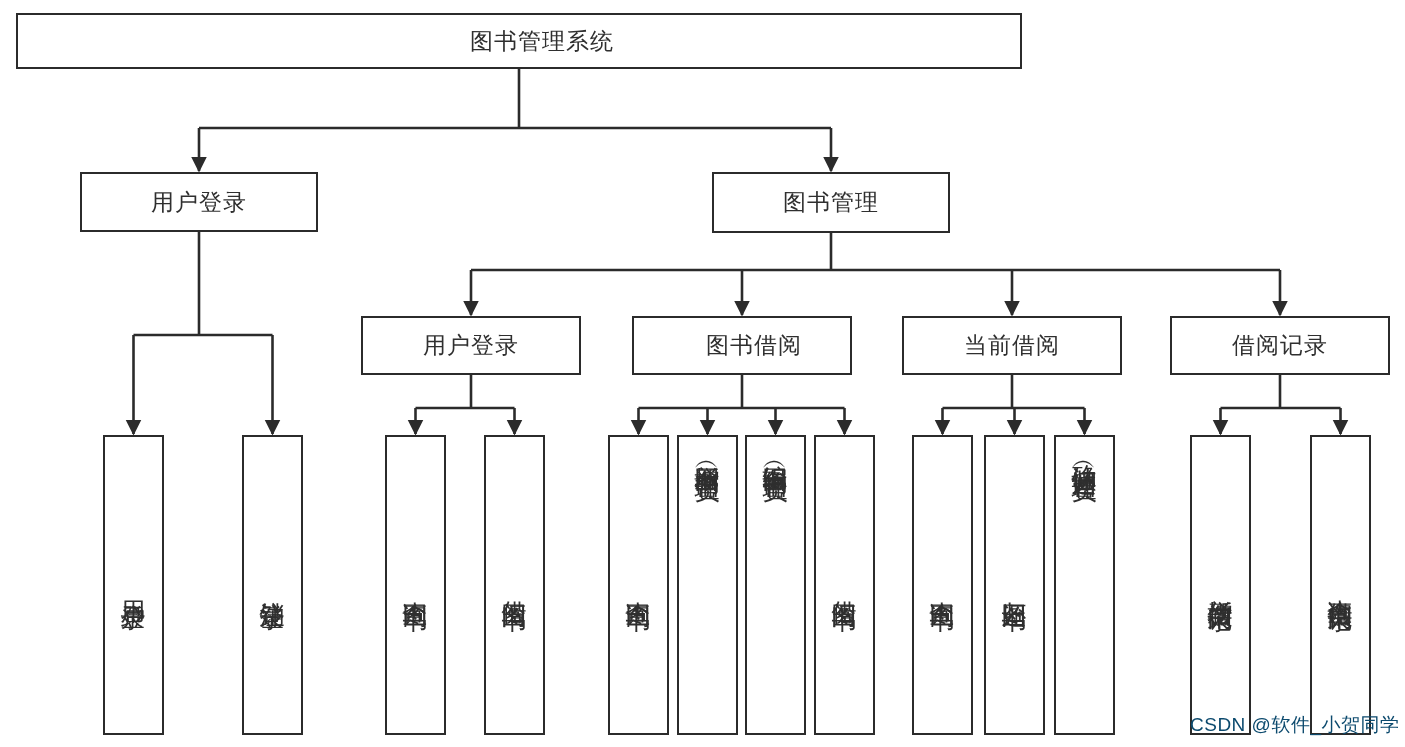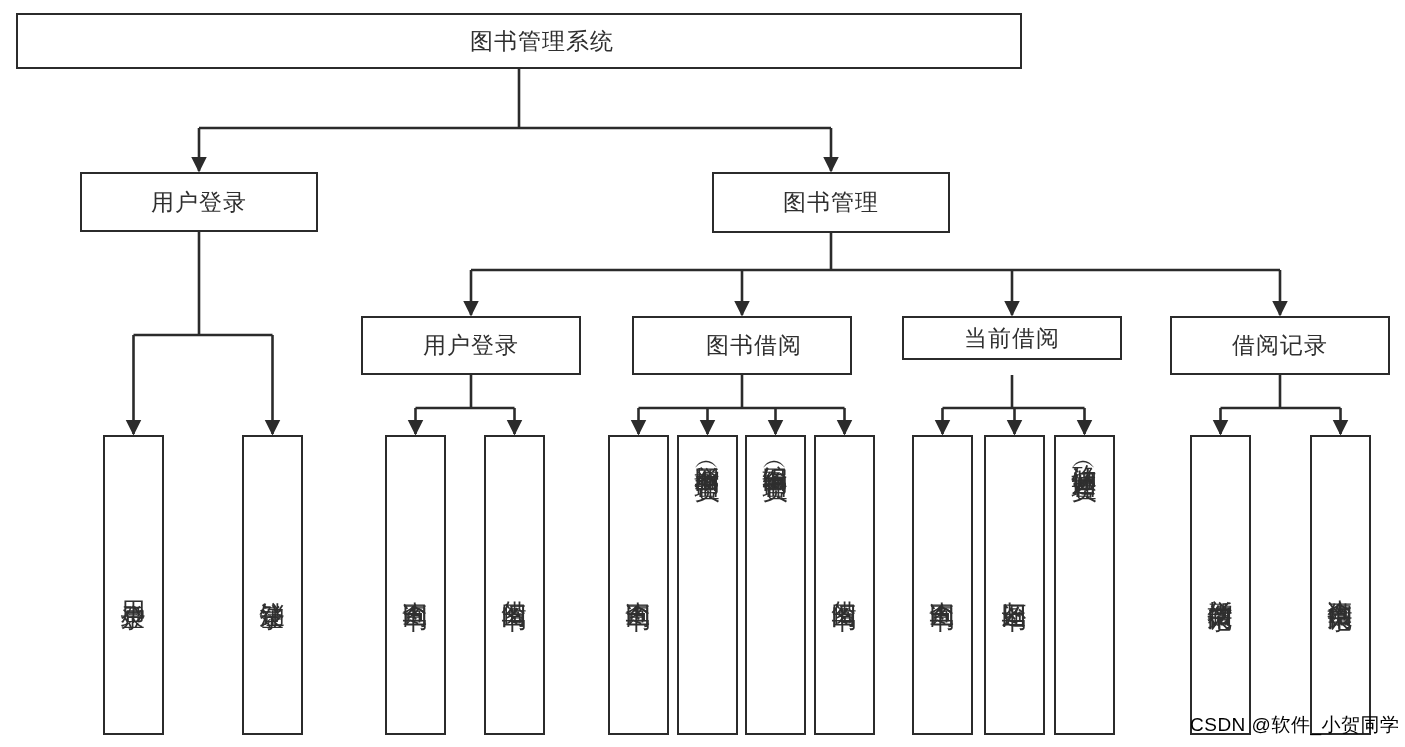--- a/index.html
+++ b/index.html
@@ -55,21 +55,21 @@
     white-space: nowrap;
     color: #2f2f2f;
   }
   .node.v.mid {
     align-items: center;
     padding-top: 0;
   }
   .watermark {
     position: absolute;
     font-size: 19px;
-    color: #000000;
+    color: #0c4a6e;
     letter-spacing: 0.5px;
     white-space: nowrap;
     text-align: right;
   }
 </style>
 </head>
 <body>
 
 <div id="canvas">
 
@@ -126,21 +126,21 @@
   <div class="node h" id="n-book-manage" style="left: 712px; top: 172px; width: 238px; height: 61px;">
     <span>图书管理</span>
   </div>
 
   <div class="node h" id="n-new-book-recommend" style="left: 361px; top: 316px; width: 220px; height: 59px;">
     <span>用户登录</span>
   </div>
   <div class="node h" id="n-book-borrow" style="left: 632px; top: 316px; width: 220px; height: 59px; padding-left: 24px;">
     <span>图书借阅</span>
   </div>
-  <div class="node h" id="n-current-borrow" style="left: 902px; top: 316px; width: 220px; height: 44px;">
+  <div class="node h" id="n-current-borrow" style="left: 902px; top: 316px; width: 220px; height: 59px;">
     <span>当前借阅</span>
   </div>
   <div class="node h" id="n-borrow-record" style="left: 1170px; top: 316px; width: 220px; height: 59px;">
     <span>借阅记录</span>
   </div>
 
   <div class="node v mid" id="n-leaf-user-login" style="left: 103px; top: 435px; width: 61px; height: 300px;">
     <span class="vtext">用户登录</span>
   </div>
   <div class="node v mid" id="n-leaf-user-logout" style="left: 242px; top: 435px; width: 61px; height: 300px;">

